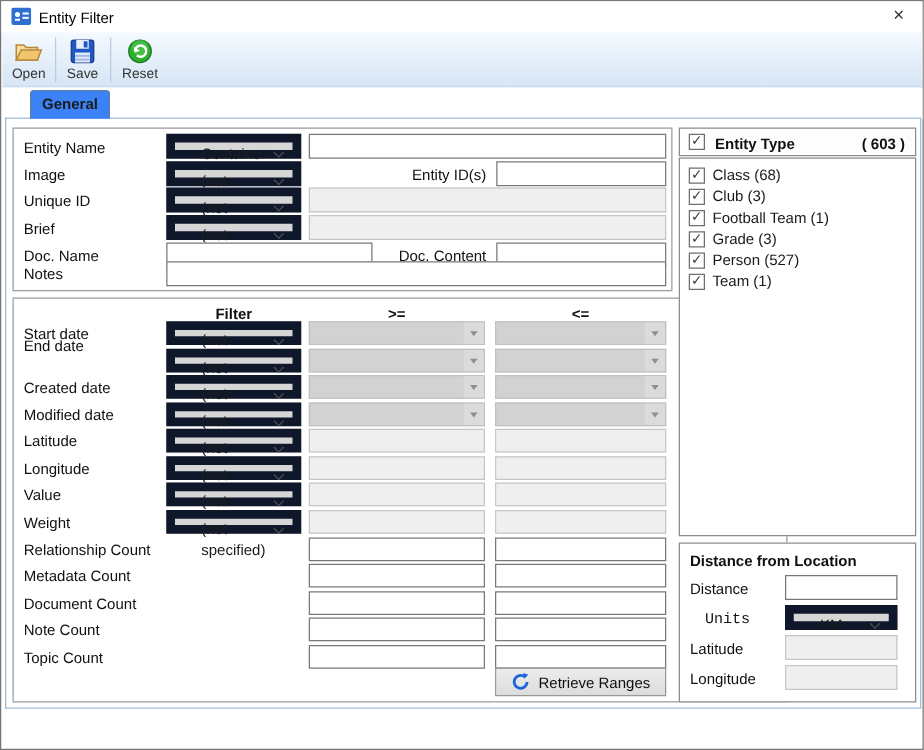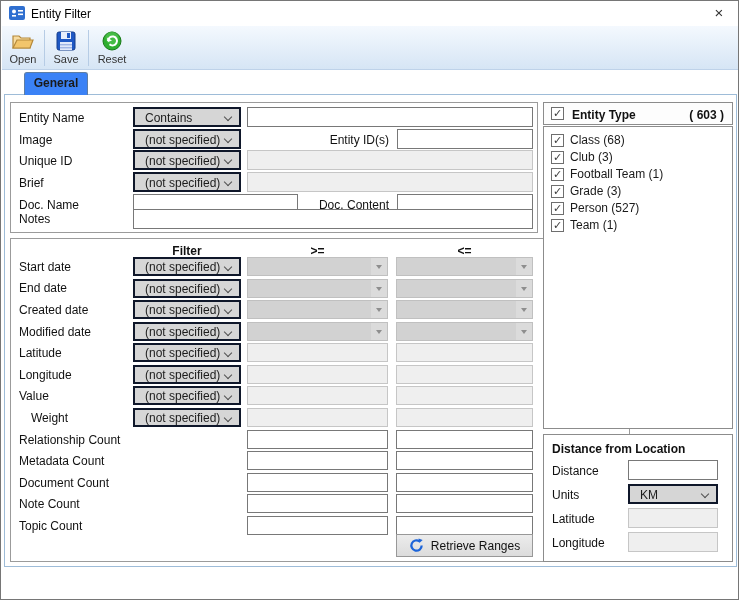--- a/index.html
+++ b/index.html
@@ -24,22 +24,22 @@
   #tabstrip { position:absolute; left:1px; top:69px; width:737px; height:25px; background:#ffffff; }
   .tab { position:absolute; top:3px; height:22px; line-height:21px; text-align:center;
     border:1px solid #7d9cc0; border-bottom:none; border-radius:3px 3px 0 0; }
   .tab.selected { background:#3b82f6; font-weight:bold; z-index:3; height:23px; top:2px; border-color:#5e7ea5; }
   .tab.unselected { background:linear-gradient(#fdfeff,#dce9f6); color:#222;margin-top:33px; }
   
   #content { position:absolute; left:3px; top:93px; width:733px; height:473px;
     background:#ffffff; border:1px solid #9ebcd8; }
   .groupbox { position:absolute; border:1px solid #9b9b9b; background:#fff; }
   .lbl { position:absolute; font-size:12px; color:#111; white-space:nowrap; }
-  .combo { position:absolute; height:20px; background:#d6d6d6; border:2px solid #0f172a;
-    line-height:18px; padding-left:10px; color:#1c1c1c; }
+  .combo { position:absolute; height:20px; background:#d6d6d6; border:7px solid #0f172a;
+    line-height:18px; padding-left:21px; color:#1c1c1c; }
   .combo .chev { position:absolute; right:8px; top:5px; width:6px; height:6px;
     border-right:1.4px solid #4f4f4f; border-bottom:1.4px solid #4f4f4f; transform:rotate(45deg); }
   .tinput { position:absolute; height:20px; background:#fff; border:1px solid #787878;
     font-family:"Liberation Sans",sans-serif; font-size:12px; padding:0 3px; outline:none; }
   .dinput { position:absolute; height:19px; background:#efefef; border:1px solid #c6c6c6; }
   .dcombo { position:absolute; height:19px; background:#d2d2d2; border:1px solid #c0c0c0; }
   .dcombo .dbtn { position:absolute; right:0; top:0; width:16px; height:17px; background:#dbdbdb;
     display:flex; align-items:center; justify-content:center; }
   .dcombo .darrow { width:0; height:0; border-left:3.5px solid transparent;
     border-right:3.5px solid transparent; border-top:4px solid #8e8e8e; }
@@ -172,21 +172,21 @@
           <div class="dcombo" style="left: 236px; top: 18px; width: 141px;">
             <div class="dbtn">
               <span class="darrow"></span>
             </div>
           </div>
           <div class="dcombo" style="left: 385px; top: 18px; width: 137px;">
             <div class="dbtn">
               <span class="darrow"></span>
             </div>
           </div>
-          <span class="lbl" style="left: 8px; top: 42px; text-align: right;">End date</span>
+          <span class="lbl" style="left: 8px; top: 31px; text-align: right;">End date</span>
           <div class="combo" style="left: 122px; top: 40px; width: 108px; height: 19px; line-height: 17px;"><span>(not specified)</span><span class="chev" style="top: 5px;"></span></div>
           <div class="dcombo" style="left: 236px; top: 40px; width: 141px;">
             <div class="dbtn">
               <span class="darrow"></span>
             </div>
           </div>
           <div class="dcombo" style="left: 385px; top: 40px; width: 137px;">
             <div class="dbtn">
               <span class="darrow"></span>
             </div>
@@ -220,21 +220,21 @@
           <div class="dinput" style="left: 236px; top: 104px; width: 141px;"></div>
           <div class="dinput" style="left: 385px; top: 104px; width: 137px;"></div>
           <span class="lbl" style="left: 8px; top: 129px;">Longitude</span>
           <div class="combo" style="left: 122px; top: 126px; width: 108px; height: 19px; line-height: 17px;"><span>(not specified)</span><span class="chev" style="top: 5px;"></span></div>
           <div class="dinput" style="left: 236px; top: 126px; width: 141px;"></div>
           <div class="dinput" style="left: 385px; top: 126px; width: 137px;"></div>
           <span class="lbl" style="left: 8px; top: 150px;">Value</span>
           <div class="combo" style="left: 122px; top: 147px; width: 108px; height: 19px; line-height: 17px;"><span>(not specified)</span><span class="chev" style="top: 5px;"></span></div>
           <div class="dinput" style="left: 236px; top: 147px; width: 141px;"></div>
           <div class="dinput" style="left: 385px; top: 147px; width: 137px;"></div>
-          <span class="lbl" style="left: 20px; top: 172px;">Weight</span>
+          <span class="lbl" style="left: 8px; top: 172px;">Weight</span>
           <div class="combo" style="left: 122px; top: 169px; width: 108px; height: 19px; line-height: 17px;"><span>(not specified)</span><span class="chev" style="top: 5px;"></span></div>
           <div class="dinput" style="left: 236px; top: 169px; width: 141px;"></div>
           <div class="dinput" style="left: 385px; top: 169px; width: 137px;"></div>
           <span class="lbl" style="left: 8px; top: 194px;">Relationship Count</span>
           <input class="tinput" value="" style="left: 236px; top: 191px; width: 141px; height: 19px;">
           <input class="tinput" value="" style="left: 385px; top: 191px; width: 137px; height: 19px;">
           <span class="lbl" style="left: 8px; top: 215px;">Metadata Count</span>
           <input class="tinput" value="" style="left: 236px; top: 212px; width: 141px; height: 19px;">
           <input class="tinput" value="" style="left: 385px; top: 212px; width: 137px; height: 19px;">
           <span class="lbl" style="left: 8px; top: 237px;">Document Count</span>
@@ -268,21 +268,21 @@
         <div class="etype-item" style="top: 40px;"><span class="cb">✓</span><span>Football Team (1)</span></div>
         <div class="etype-item" style="top: 57px;"><span class="cb">✓</span><span>Grade (3)</span></div>
         <div class="etype-item" style="top: 74px;"><span class="cb">✓</span><span>Person (527)</span></div>
         <div class="etype-item" style="top: 91px;"><span class="cb">✓</span><span>Team (1)</span></div>
       </div>
 
     <div id="distance-box">
       <span class="lbl" style="left:8px;top:7px;font-weight:bold;">Distance from Location</span>
       <span class="lbl" style="left:8px;top:29px;">Distance</span>
       <input class="tinput" style="left: 84px; top: 25px; width: 90px;" value="">
-      <span class="lbl" style="left:8px;top:53px;">Units</span>
+      <span class="lbl" style="left:20px;top:53px;font-family:Liberation Mono, monospace;">Units</span>
       <div class="combo" style="left:84px;top:49px;width:90px;">
         <span>KM</span><span class="chev"></span>
       </div>
       <span class="lbl" style="left:8px;top:77px;">Latitude</span>
       <div class="dinput" style="left:84px;top:73px;width:90px;height:20px;"></div>
       <span class="lbl" style="left:8px;top:101px;">Longitude</span>
       <div class="dinput" style="left:84px;top:97px;width:90px;height:20px;"></div>
     </div>
   </div>
 

